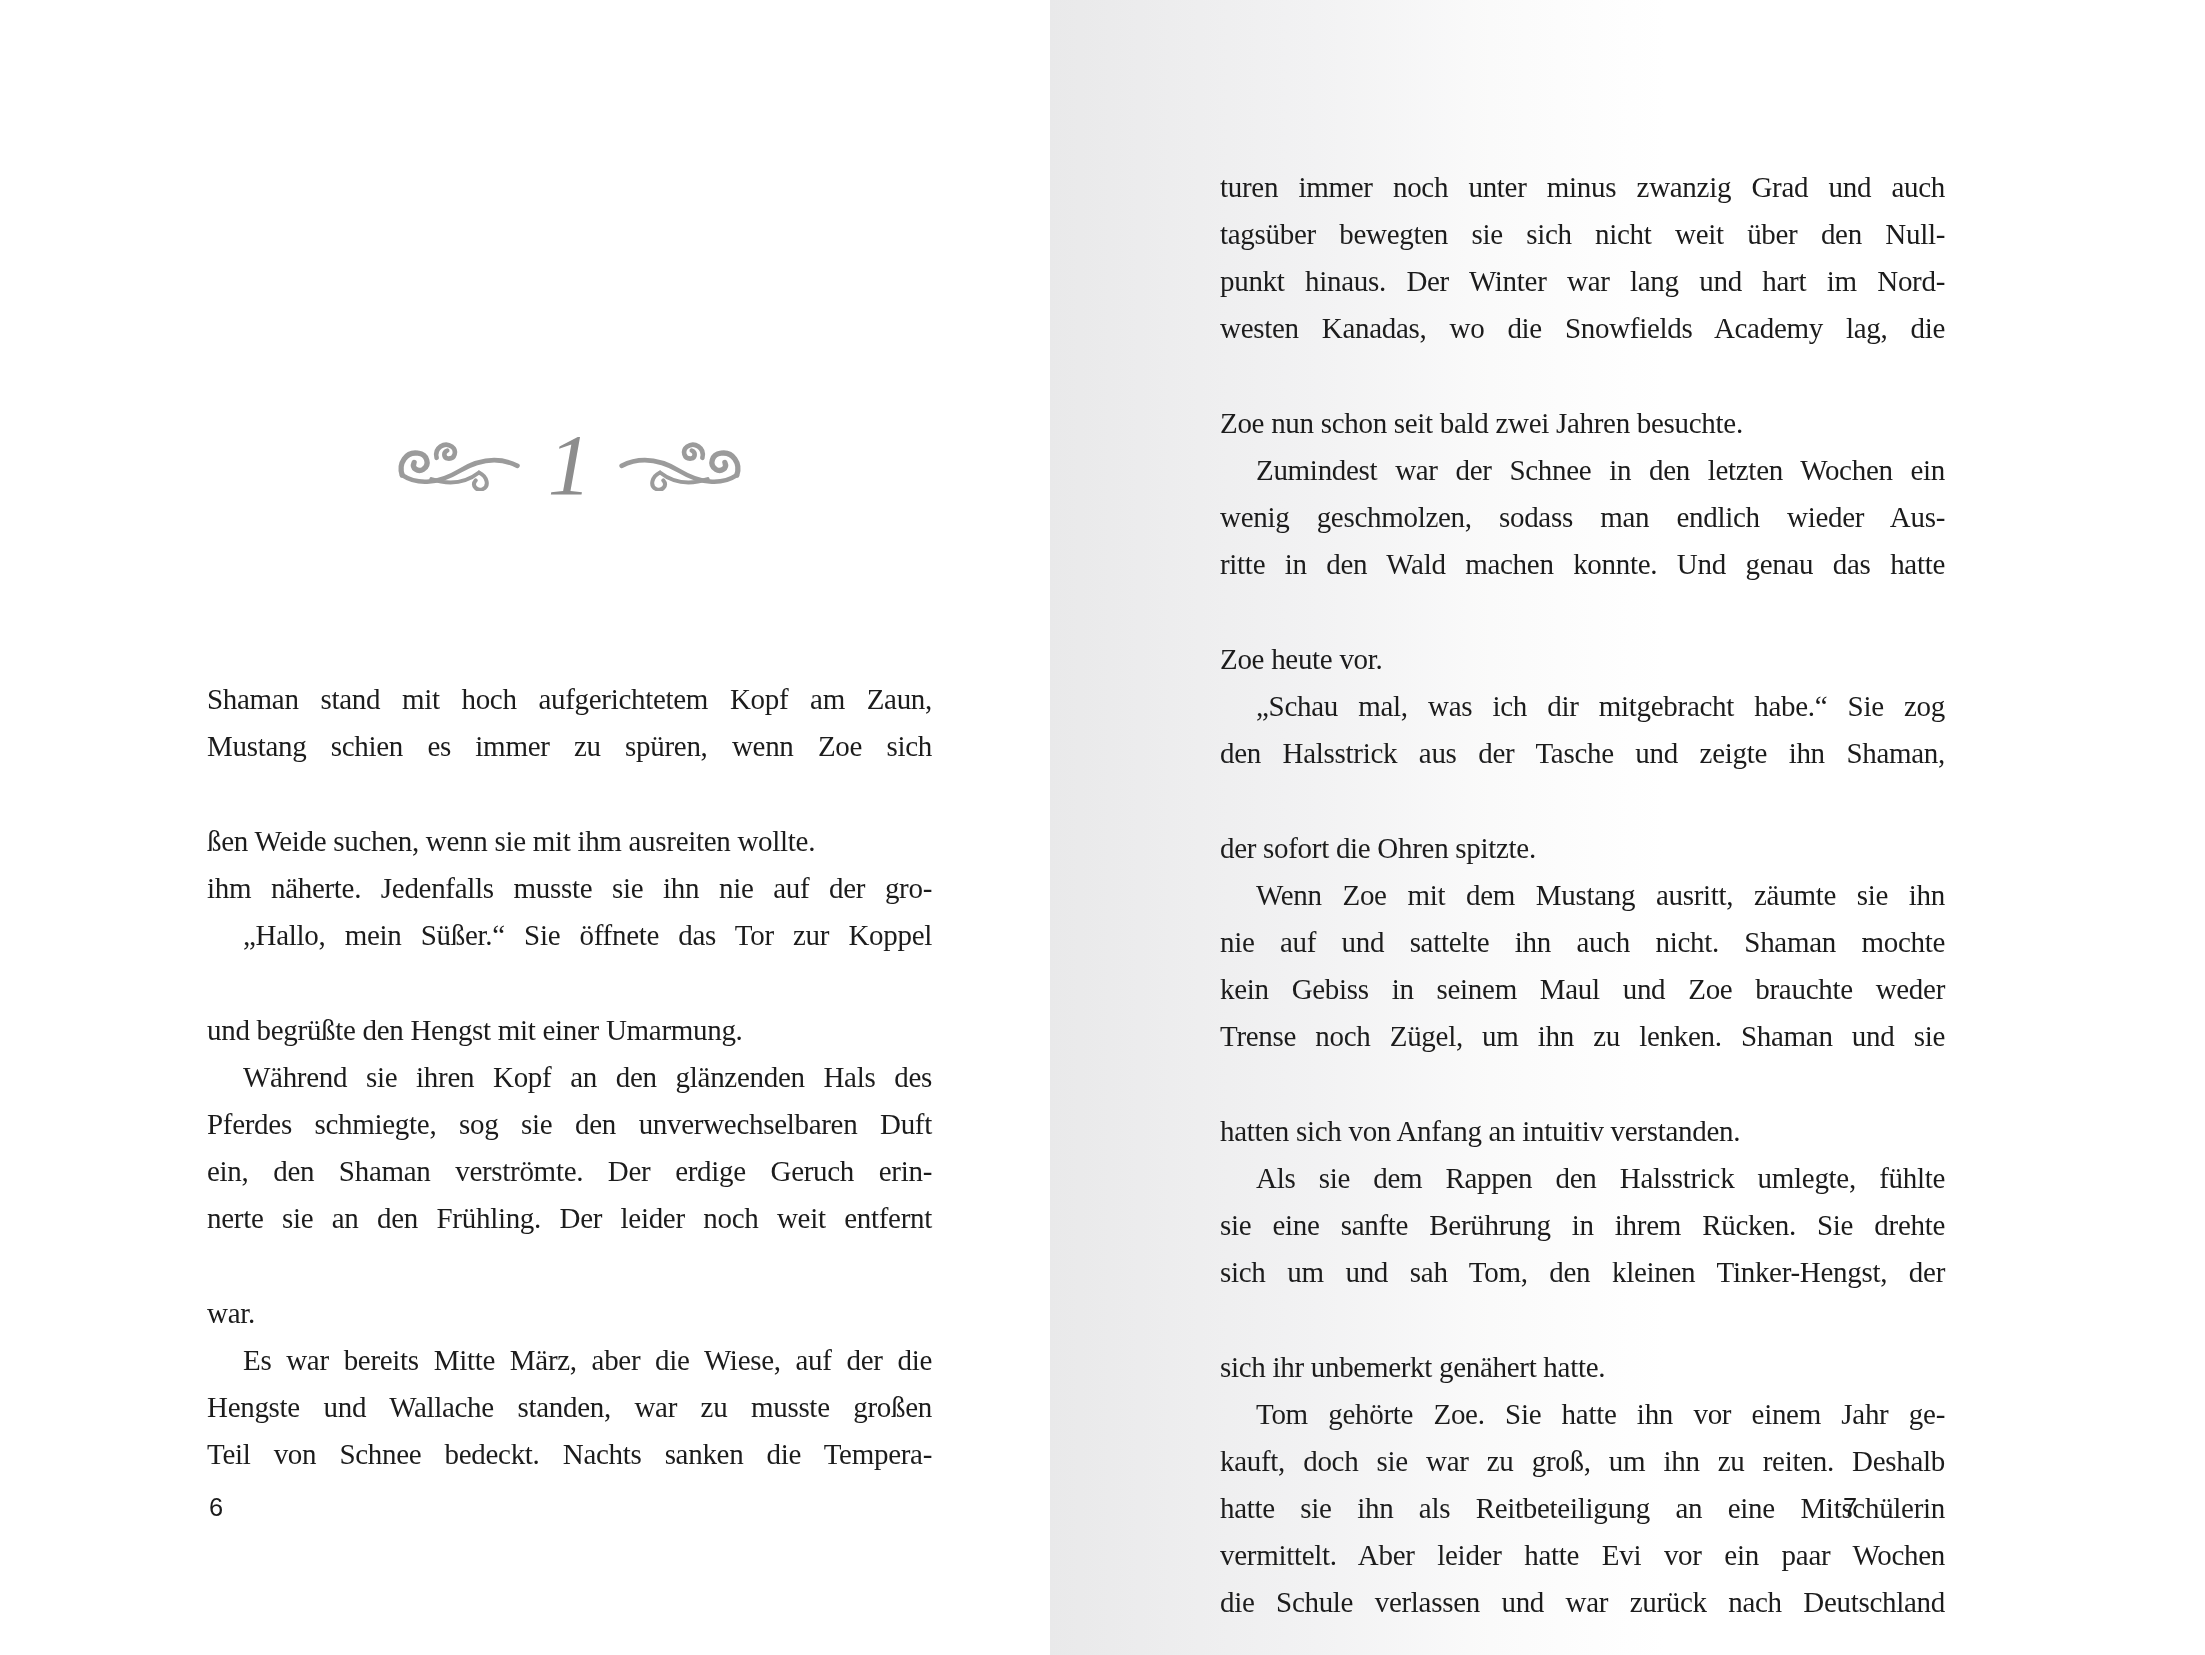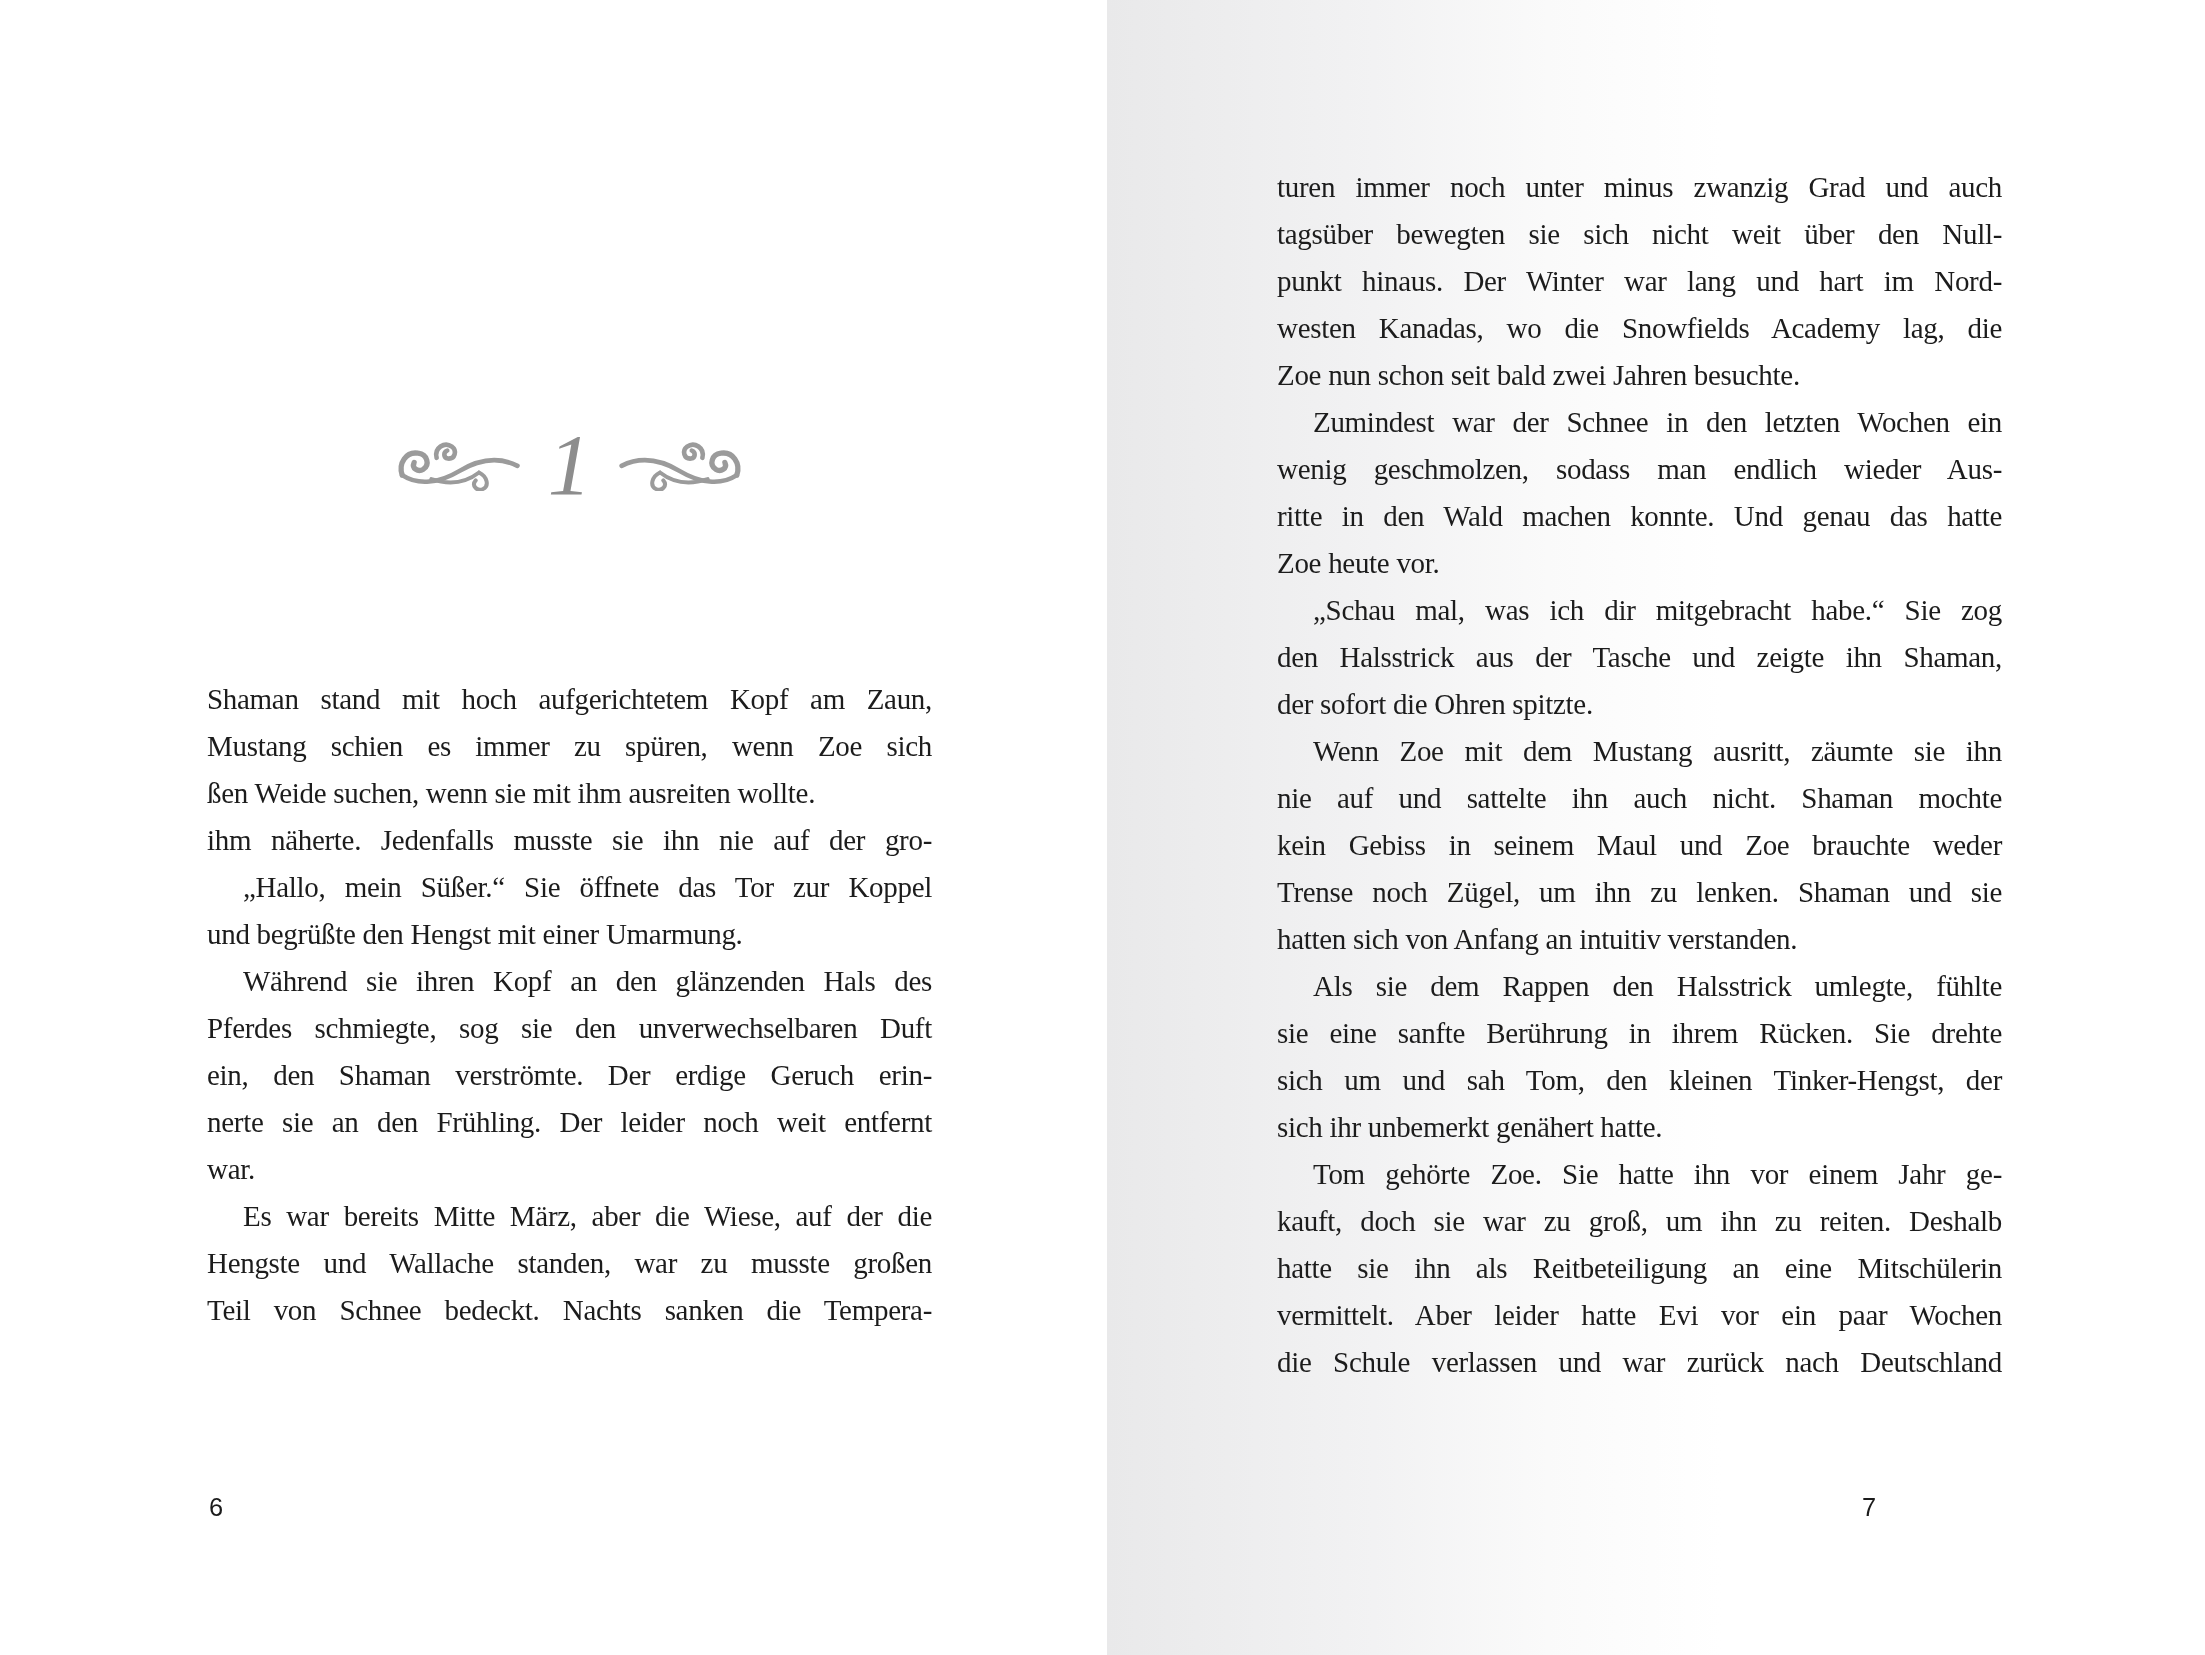--- a/index.html
+++ b/index.html
@@ -13,27 +13,28 @@
   body{
     width:2205px;height:1656px;
     background:#ffffff;
     font-family:"Liberation Serif","DejaVu Serif",serif;
     position:relative;overflow:hidden;
   }
   .spread{position:absolute;inset:0;}
   .page{position:absolute;top:0;height:1656px;}
   .page-left{left:0;width:1103px;background:#ffffff;}
   .page-right{
-    left:1107px;width:980px;
+    left:1050px;width:980px;
     background:linear-gradient(90deg,
       var(--gutter-gray) 0px,
       #ededee 120px,
       #f2f2f3 267px,
       #fafafa 441px,
       #ffffff 615px);
+    padding-left:38px;
   }
 
   
   .chapter-head{
     position:absolute;left:207px;top:401px;width:725px;height:127px;
     display:flex;justify-content:center;align-items:center;column-gap:25.4px;
   }
   .flourish{width:127px;height:53px;flex:0 0 auto;}
   .flourish path{fill:none;stroke:var(--ornament-color);stroke-linecap:round;}
   .flourish .p1{stroke-width:8px;}
@@ -52,21 +53,21 @@
     position:absolute;width:725px;
     font-size:29px;letter-spacing:-0.3px;color:var(--text-color);
   }
   .col-left{left:207px;top:676px;}
   .col-right{left:170px;top:164px;}
   .line{
     height:47px;line-height:47px;
     text-align:justify;text-align-last:justify;
     white-space:normal;
   }
-  .line.endline{text-align-last:left;}
+  .line.endline{text-align-last:left;margin-top:48px;}
   .line.indent{padding-left:36px;}
 
   
   .page-num{
     position:absolute;top:1495px;
     font-family:"Liberation Sans","DejaVu Sans",sans-serif;
     font-size:25.4px;line-height:1;color:var(--page-num-color);
   }
   .num-left{left:209px;}
   .num-right{right:211px;}

